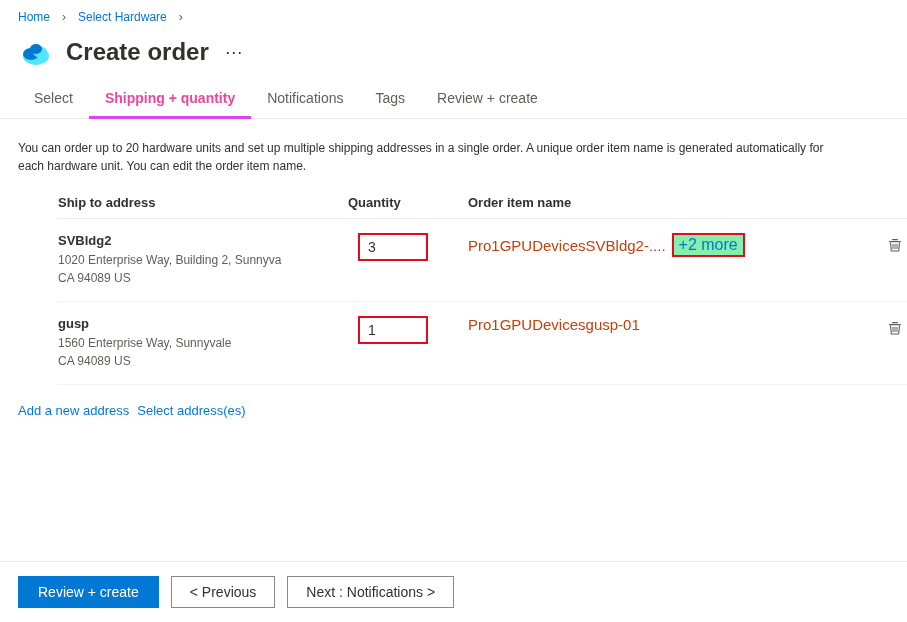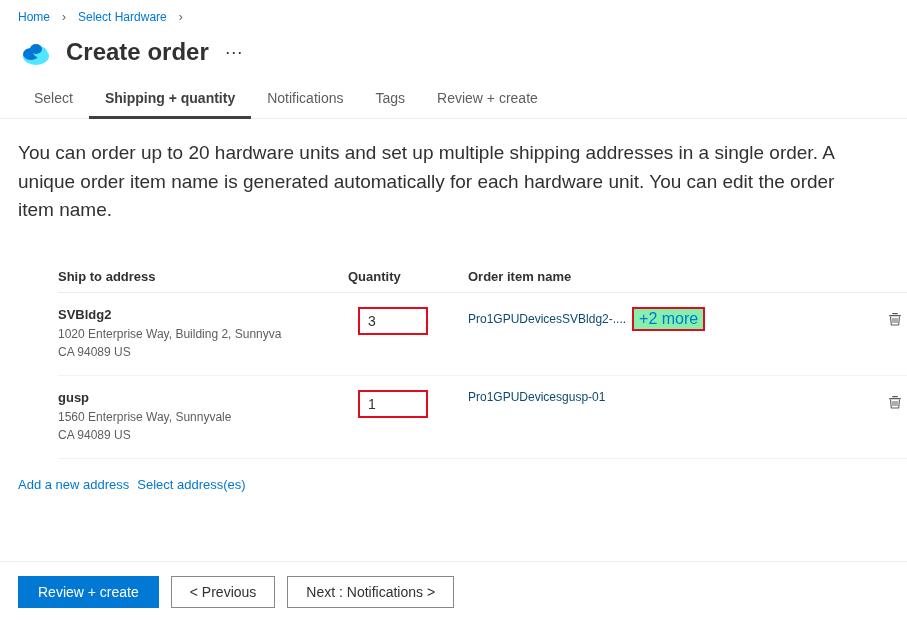--- a/index.html
+++ b/index.html
@@ -63,37 +63,37 @@
     .tab {
       padding: 10px 16px;
       font-size: 14px;
       color: #605e5c;
       cursor: pointer;
       border-bottom: 3px solid transparent;
       margin-bottom: -1px;
       white-space: nowrap;
     }
     .tab.active {
-      color: #404040;
+      color: #ec4899;
       font-weight: 600;
-      border-bottom: 3px solid #404040;
+      border-bottom: 3px solid #d946ef;
     }
 
     
     .main-content {
       flex: 1;
       padding: 20px 18px 16px 18px;
       overflow-y: auto;
     }
 
     .description-text {
-      font-size: 19px;
+      font-size: 12px;
       color: #323130;
       line-height: 1.5;
-      margin-bottom: 36px;
+      margin-bottom: 12px;
       max-width: 820px;
     }
 
     
     .address-table {
       width: 100%;
       border-collapse: collapse;
       margin-left: 40px;
     }
     .table-header-row th {
@@ -137,23 +137,23 @@
       margin-left: 10px;
     }
 
     .order-item-cell {
       display: flex;
       align-items: center;
       gap: 6px;
       flex-wrap: wrap;
     }
     .order-item-link {
-      color: #0c4a6e;
+      color: #c2410c;
       text-decoration: none;
-      font-size: 12px;
+      font-size: 15px;
     }
     .more-badge {
       display: inline-block;
       border: 2px solid #e00b1c;
       color: #0078d4;
       font-size: 16px;
       padding: 1px 5px;
       cursor: pointer;
       background: #86efac;
     }

